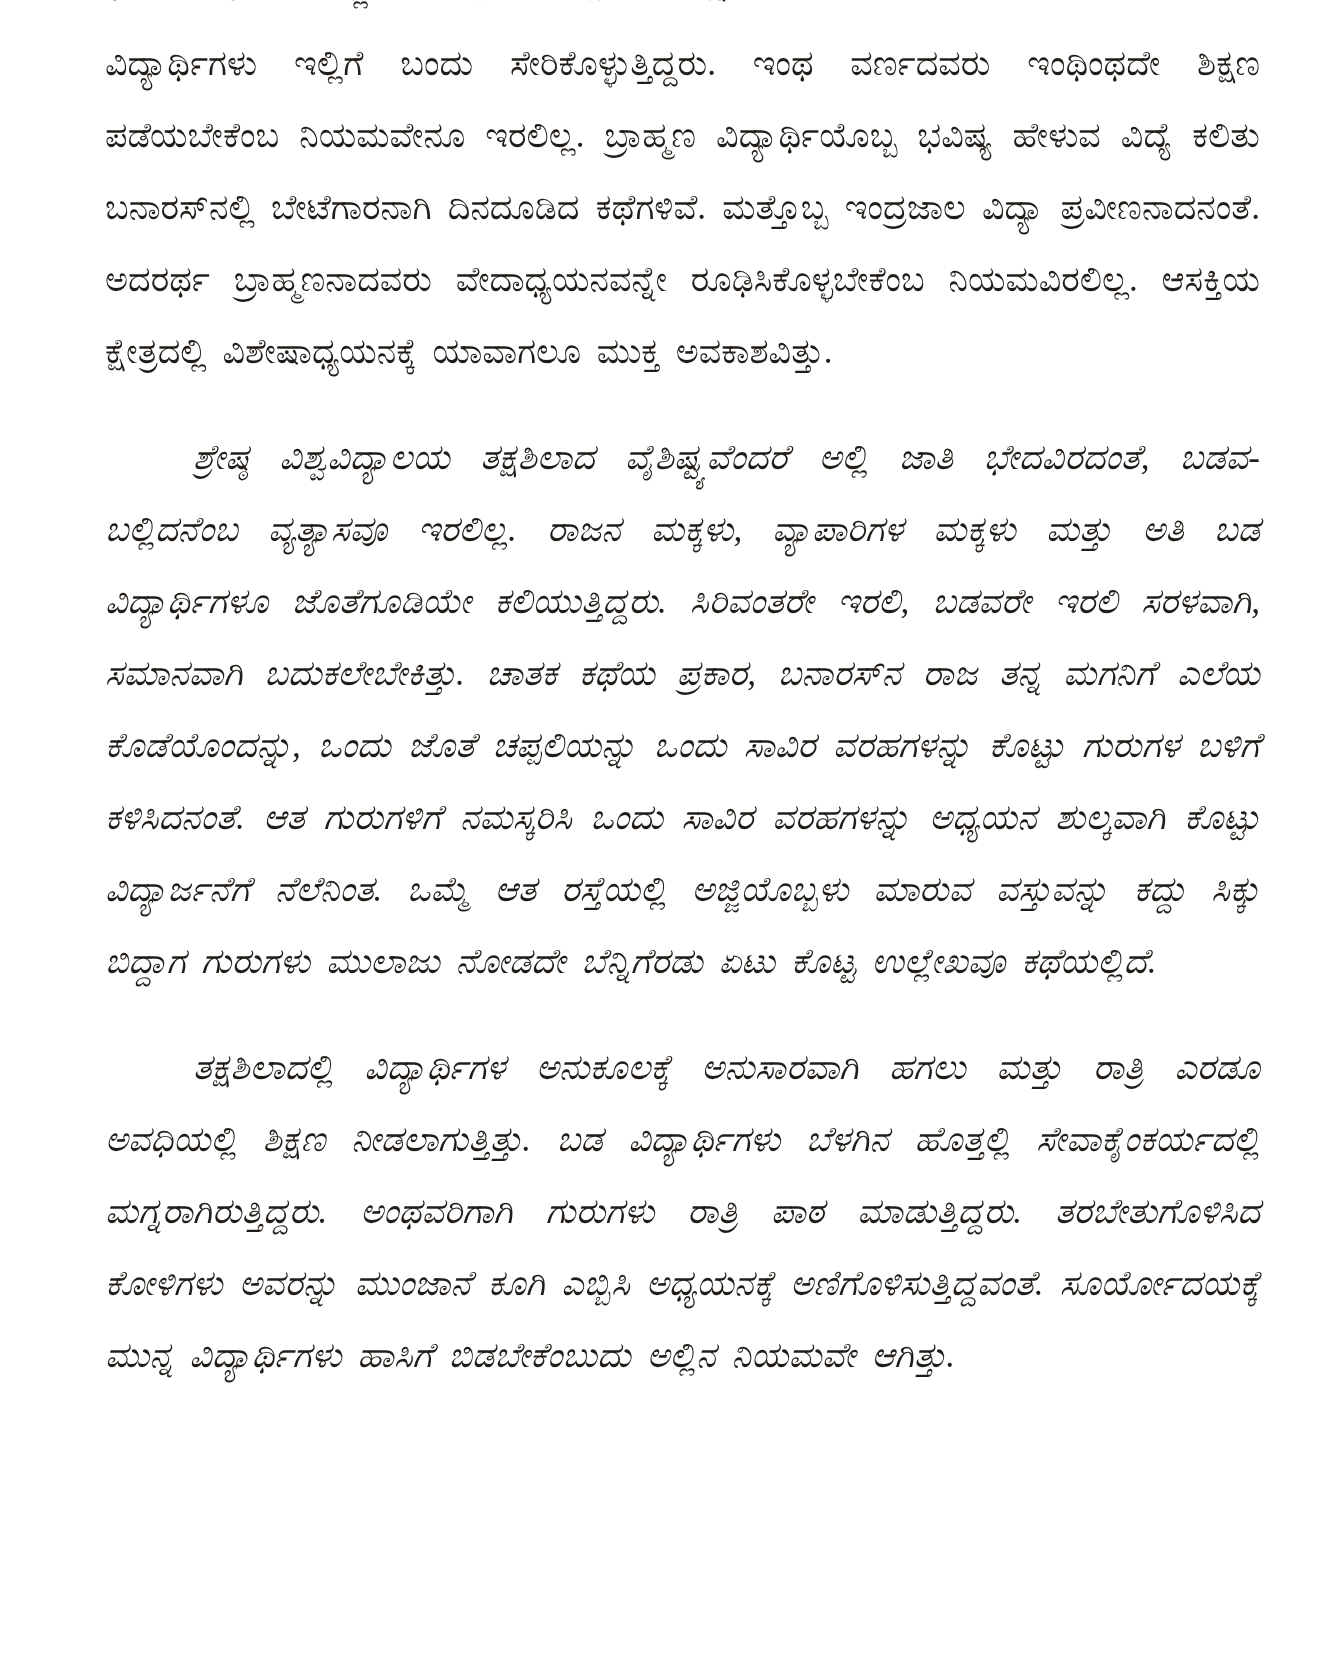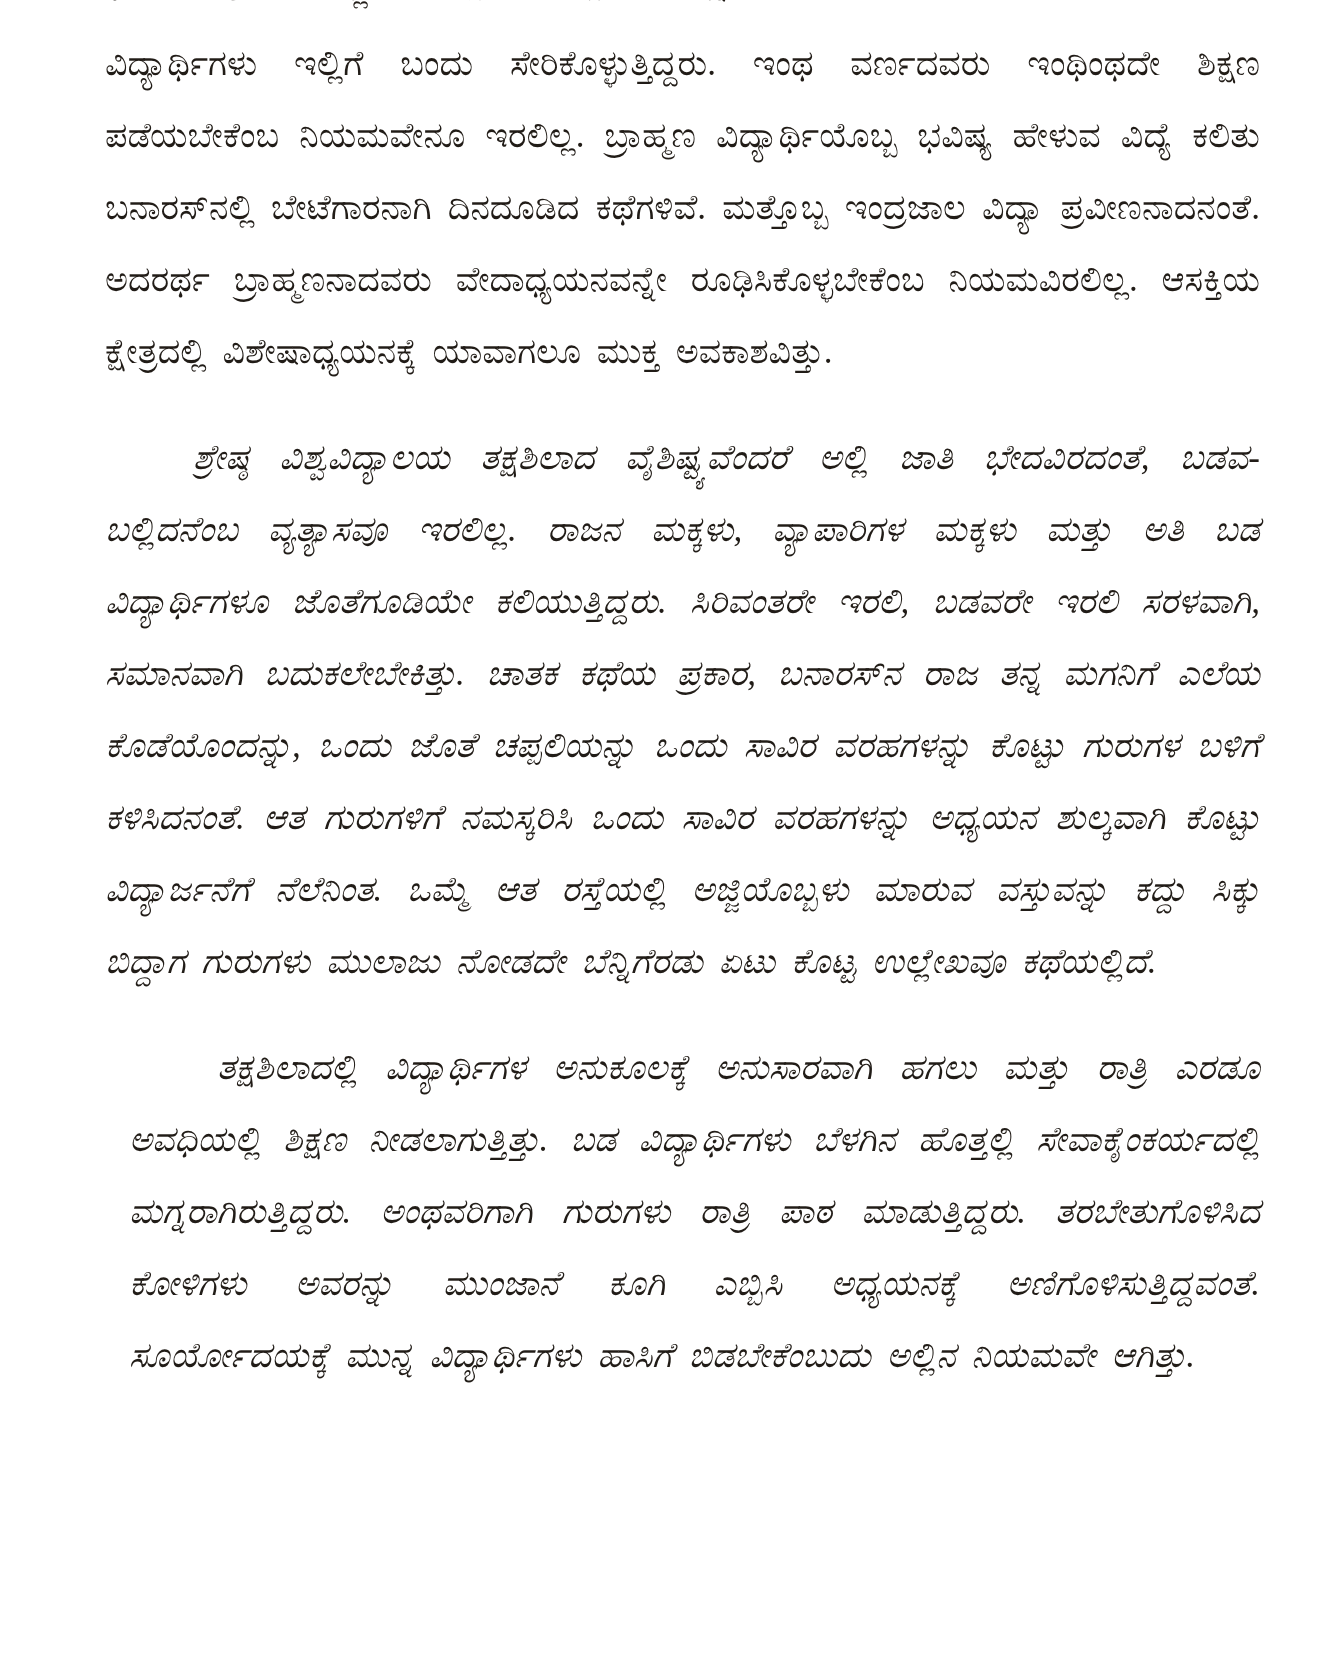--- a/index.html
+++ b/index.html
@@ -47,21 +47,20 @@
     word-spacing: 7px;
     margin: 0 0 34px 0;
     color: #211c17;
   }
   .para.indent {
     text-indent: 88px;
     font-style: italic;
   }
   .para:last-child {
     margin-bottom: 0;
-    margin-left: 24px;
   }
 </style>
 </head>
 <body>
 
 <div class="page">
 
   <div class="clipped-line">
     <span>ಳ ಲ ಲ್ಲಿ ಸ ವ ಷ</span>
   </div>

